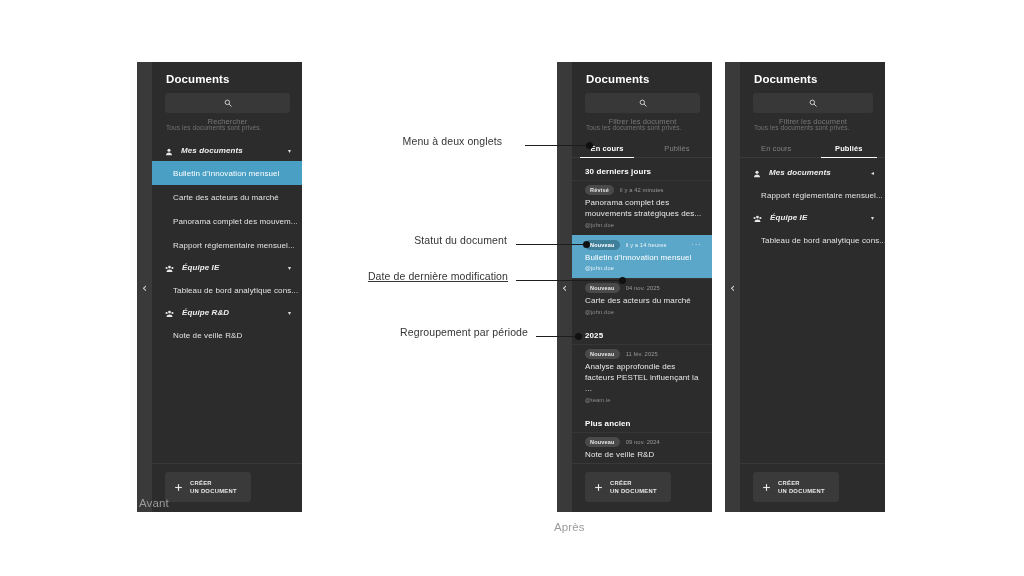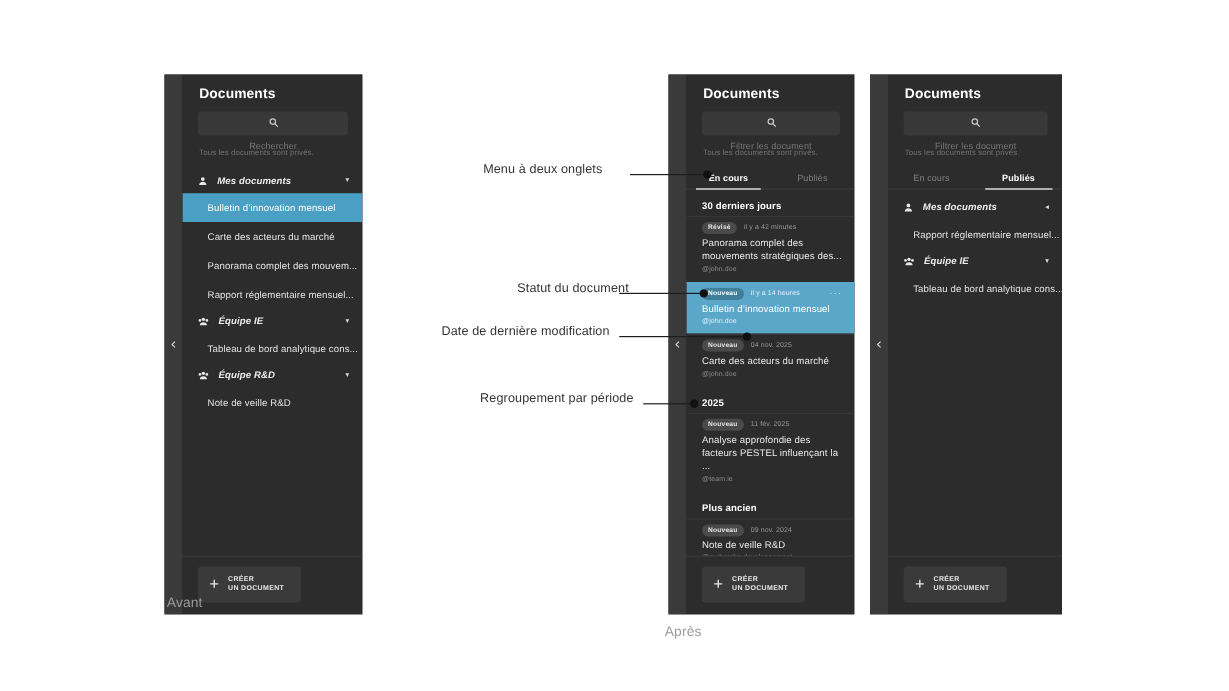--- a/index.html
+++ b/index.html
@@ -506,25 +506,25 @@
           </span>
         </div>
       </div>
     </div>
   </div>
 
   <div class="anno" style="left:284px; top:135px; width:218px;">Menu à deux onglets</div>
   <div class="anno-line" style="left:525px; top:145px; width:64px;"></div>
   <div class="anno-dot" style="left:586px; top:141.5px;"></div>
 
-  <div class="anno" style="left:316px; top:234px; width:208px;">Statut du document</div>
+  <div class="anno" style="left:299px; top:234px; width:208px;">Statut du document</div>
   <div class="anno-line" style="left:516px; top:244px; width:70px;"></div>
   <div class="anno-dot" style="left:583px; top:240.5px;"></div>
 
-  <div class="anno" style="left:270px; top:270px; width:238px;">Date de dernière modification</div>
+  <div class="anno" style="left:270px; top:270px; width:238px;text-decoration:underline;">Date de dernière modification</div>
   <div class="anno-line" style="left:516px; top:280px; width:106px;"></div>
   <div class="anno-dot" style="left:619px; top:276.5px;"></div>
 
   <div class="anno" style="left:300px; top:326px; width:228px;">Regroupement par période</div>
   <div class="anno-line" style="left:536px; top:336px; width:42px;"></div>
   <div class="anno-dot" style="left:575px; top:332.5px;"></div>
 
   <div class="caption" style="left:139px; top:497px;">Avant</div>
   <div class="caption" style="left:554px; top:521px;">Après</div>
 

